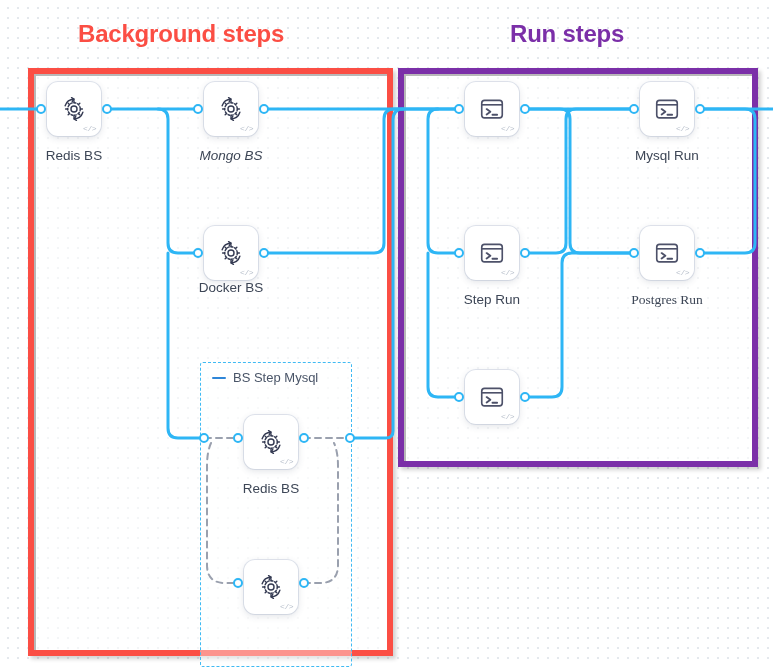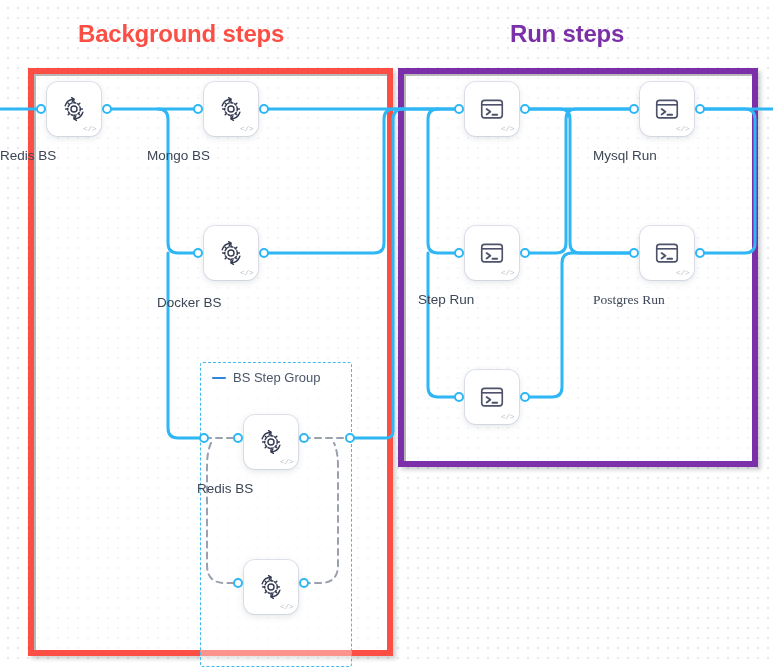--- a/index.html
+++ b/index.html
@@ -86,20 +86,21 @@
   .node .code-badge{
     position:absolute;right:5px;bottom:3px;
     font-size:8px;line-height:1;color:#b9c0cc;
     font-family:"Liberation Mono","DejaVu Sans Mono",monospace;
     letter-spacing:-0.5px;
   }
   .node-label{
     position:absolute;
     font-size:13.5px;color:#3d4656;
     white-space:nowrap;
+    text-align:center;
     user-select:none;
   }
   
   .port{
     position:absolute;
     width:10px;height:10px;border-radius:50%;
     background:#ffffff;
     border:2.5px solid #2eb6f5;
     box-sizing:border-box;
   }
@@ -111,21 +112,21 @@
 
   <div class="grp-box" id="box-bg"></div>
   <div class="grp-box" id="box-run"></div>
 
   <div class="grp-title" id="title-run">Run steps</div>
   <div class="grp-title" id="title-bg">Background steps</div>
 
   <div id="step-group"></div>
   <div id="step-group-header">
     <span class="minus-icon"></span>
-    <span>BS Step Group</span>
+    <span>BS Step Mysql</span>
   </div>
 
   <svg id="edges" viewBox="0 0 773 667">
     <g fill="none" stroke="#2eb6f5" stroke-width="3" stroke-linecap="round" stroke-linejoin="round">
 
       <path d="M0,109 L42,109"></path>
 
       <path d="M107,109 L199,109"></path>
 
       <path d="M158,109 Q168,109 168,119 L168,243 Q168,253 178,253 L199,253"></path>
@@ -192,40 +193,40 @@
                  M8.2 8.2 L7 7 M17 17 L15.8 15.8 M15.8 8.2 L17 7 M7 17 L8.2 15.8"></path>
         <circle cx="12" cy="12" r="5.4" stroke-dasharray="1.6 1.5"></circle>
         <path d="M4.4 9.2 A8 8 0 0 1 12 3.6"></path>
         <path d="M19.6 14.8 A8 8 0 0 1 12 20.4"></path>
         <path d="M12 3.6 l-2.1 -1.3 M12 3.6 l-1.5 2.0"></path>
         <path d="M12 20.4 l2.1 1.3 M12 20.4 l1.5 -2.0"></path>
       </g>
     </svg>
     <span class="code-badge">&lt;/&gt;</span>
   </div>
-  <div class="node-label" style="left:147px;top:148px;width:148px;">Mongo BS</div>
+  <div class="node-label" style="left:157px;top:148px;width:148px;font-style:italic;">Mongo BS</div>
   <div class="port" style="left:193px;top:104px;"></div>
   <div class="port" style="left:259px;top:104px;"></div>
 
   <div class="node" style="left:204px;top:226px;">
     <svg class="glyph" width="28" height="28" viewBox="0 0 24 24">
       <g fill="none" stroke="#343a52" stroke-width="1.2" stroke-linecap="round" stroke-linejoin="round">
         <circle cx="12" cy="12" r="2.6"></circle>
         <path d="M12 6.6 L12 4.8 M12 19.2 L12 17.4 M6.6 12 L4.8 12 M19.2 12 L17.4 12
                  M8.2 8.2 L7 7 M17 17 L15.8 15.8 M15.8 8.2 L17 7 M7 17 L8.2 15.8"></path>
         <circle cx="12" cy="12" r="5.4" stroke-dasharray="1.6 1.5"></circle>
         <path d="M4.4 9.2 A8 8 0 0 1 12 3.6"></path>
         <path d="M19.6 14.8 A8 8 0 0 1 12 20.4"></path>
         <path d="M12 3.6 l-2.1 -1.3 M12 3.6 l-1.5 2.0"></path>
         <path d="M12 20.4 l2.1 1.3 M12 20.4 l1.5 -2.0"></path>
       </g>
     </svg>
     <span class="code-badge">&lt;/&gt;</span>
   </div>
-  <div class="node-label" style="left:157px;top:295px;width:148px;">Docker BS</div>
+  <div class="node-label" style="left:157px;top:280px;width:148px;">Docker BS</div>
   <div class="port" style="left:193px;top:248px;"></div>
   <div class="port" style="left:259px;top:248px;"></div>
 
   <div class="node" style="left:244px;top:415px;">
     <svg class="glyph" width="28" height="28" viewBox="0 0 24 24">
       <g fill="none" stroke="#343a52" stroke-width="1.2" stroke-linecap="round" stroke-linejoin="round">
         <circle cx="12" cy="12" r="2.6"></circle>
         <path d="M12 6.6 L12 4.8 M12 19.2 L12 17.4 M6.6 12 L4.8 12 M19.2 12 L17.4 12
                  M8.2 8.2 L7 7 M17 17 L15.8 15.8 M15.8 8.2 L17 7 M7 17 L8.2 15.8"></path>
         <circle cx="12" cy="12" r="5.4" stroke-dasharray="1.6 1.5"></circle>

